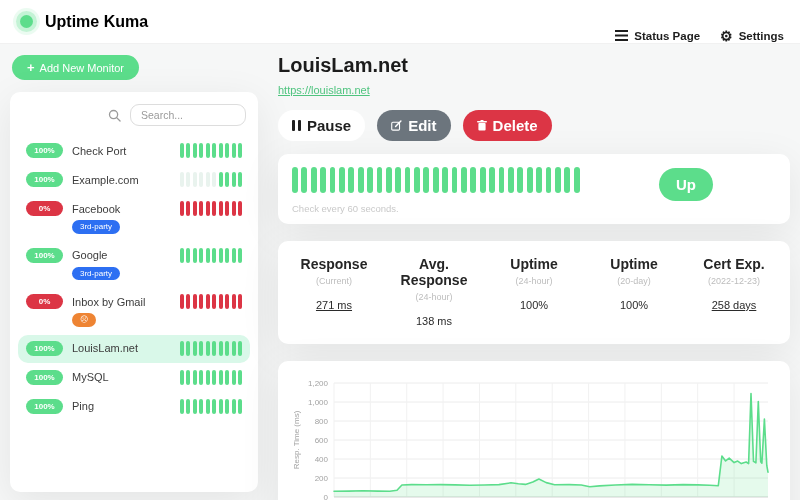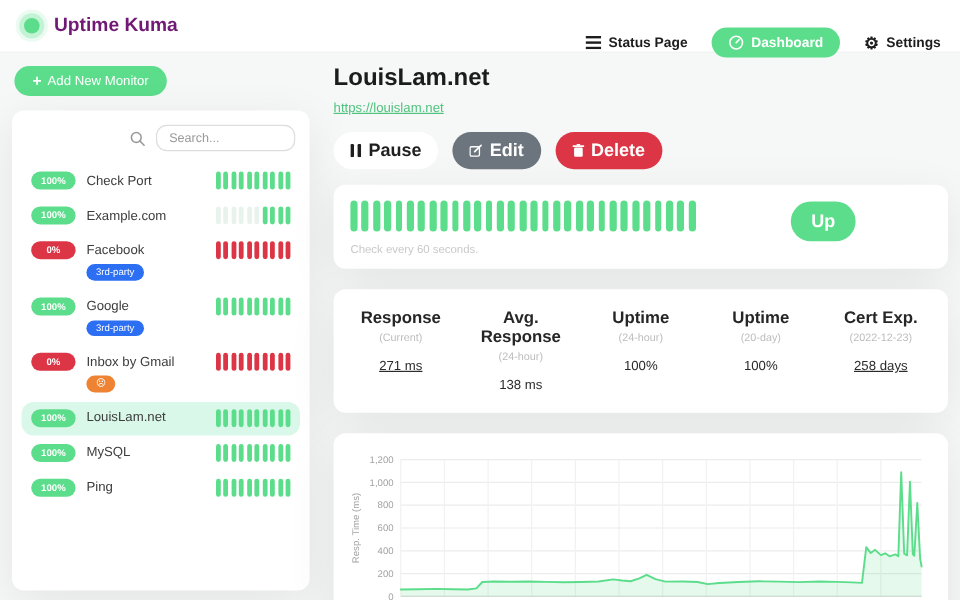--- a/index.html
+++ b/index.html
@@ -2,21 +2,21 @@
 <html><head>
 <meta charset="utf-8">
 <style>
   * { box-sizing: border-box; margin: 0; padding: 0; }
   html,body { width:800px; height:500px; overflow:hidden; }
   body { font-family:"Liberation Sans",sans-serif; background:#f6f7f7; color:#212529; }
 
   
   .topbar { height:44px; background:#fff; border-bottom:1px solid #f1f1f1;
             display:flex; align-items:center; justify-content:space-between; padding:0 16px; }
-  .brand { display:flex; align-items:center; gap:9px; font-size:16px; font-weight:bold; color:#701a75; cursor:pointer; }
+  .brand { display:flex; align-items:center; gap:9px; font-size:16px; font-weight:bold; color:#000000; cursor:pointer; }
   .logo-dot { width:13px; height:13px; border-radius:50%; background:#5cdd8b;
               box-shadow:0 0 0 4px rgba(92,221,139,.28), 0 0 0 7px rgba(92,221,139,.12); margin:4px 3px 4px 4px; }
   .nav { display:flex; align-items:center; gap:20px; font-size:11.5px;margin-top:28px; }
   .nav-item { display:flex; align-items:center; gap:6px; cursor:pointer; color:#1d1d1d; font-weight:600; }
   .nav-pill { background:#5cdd8b; color:#fff; border-radius:50px; padding:6px 14px;
               display:flex; align-items:center; gap:6px; cursor:pointer; font-weight:600; font-size:11.5px; }
   .gear-glyph { font-size:14px; line-height:1; }
 
   
   .content { display:flex; gap:20px; padding:8px 10px 8px 10px; height:456px; }
@@ -88,27 +88,20 @@
       <span>Uptime Kuma</span>
     </div>
     <nav class="nav">
       <span class="nav-item">
         <svg width="13" height="11" viewBox="0 0 13 11">
           <rect x="0" y="0" width="13" height="2" fill="#1d1d1d"></rect>
             <rect x="0" y="4.5" width="13" height="2" fill="#1d1d1d"></rect>
             <rect x="0" y="9" width="13" height="2" fill="#1d1d1d"></rect>
         </svg>
         <span>Status Page</span>
-      </span>
-      <span class="nav-pill">
-        <svg width="13" height="13" viewBox="0 0 16 16">
-          <circle cx="8" cy="8" r="6.5" fill="none" stroke="#ffffff" stroke-width="1.6"></circle>
-          <line x1="8" y1="8" x2="11" y2="5" stroke="#ffffff" stroke-width="1.6" stroke-linecap="round"></line>
-        </svg>
-        <span>Dashboard</span>
       </span>
       <span class="nav-item">
         <span class="gear-glyph">⚙</span>
         <span>Settings</span>
       </span>
     </nav>
   </header>
 
   <div class="content">
 

